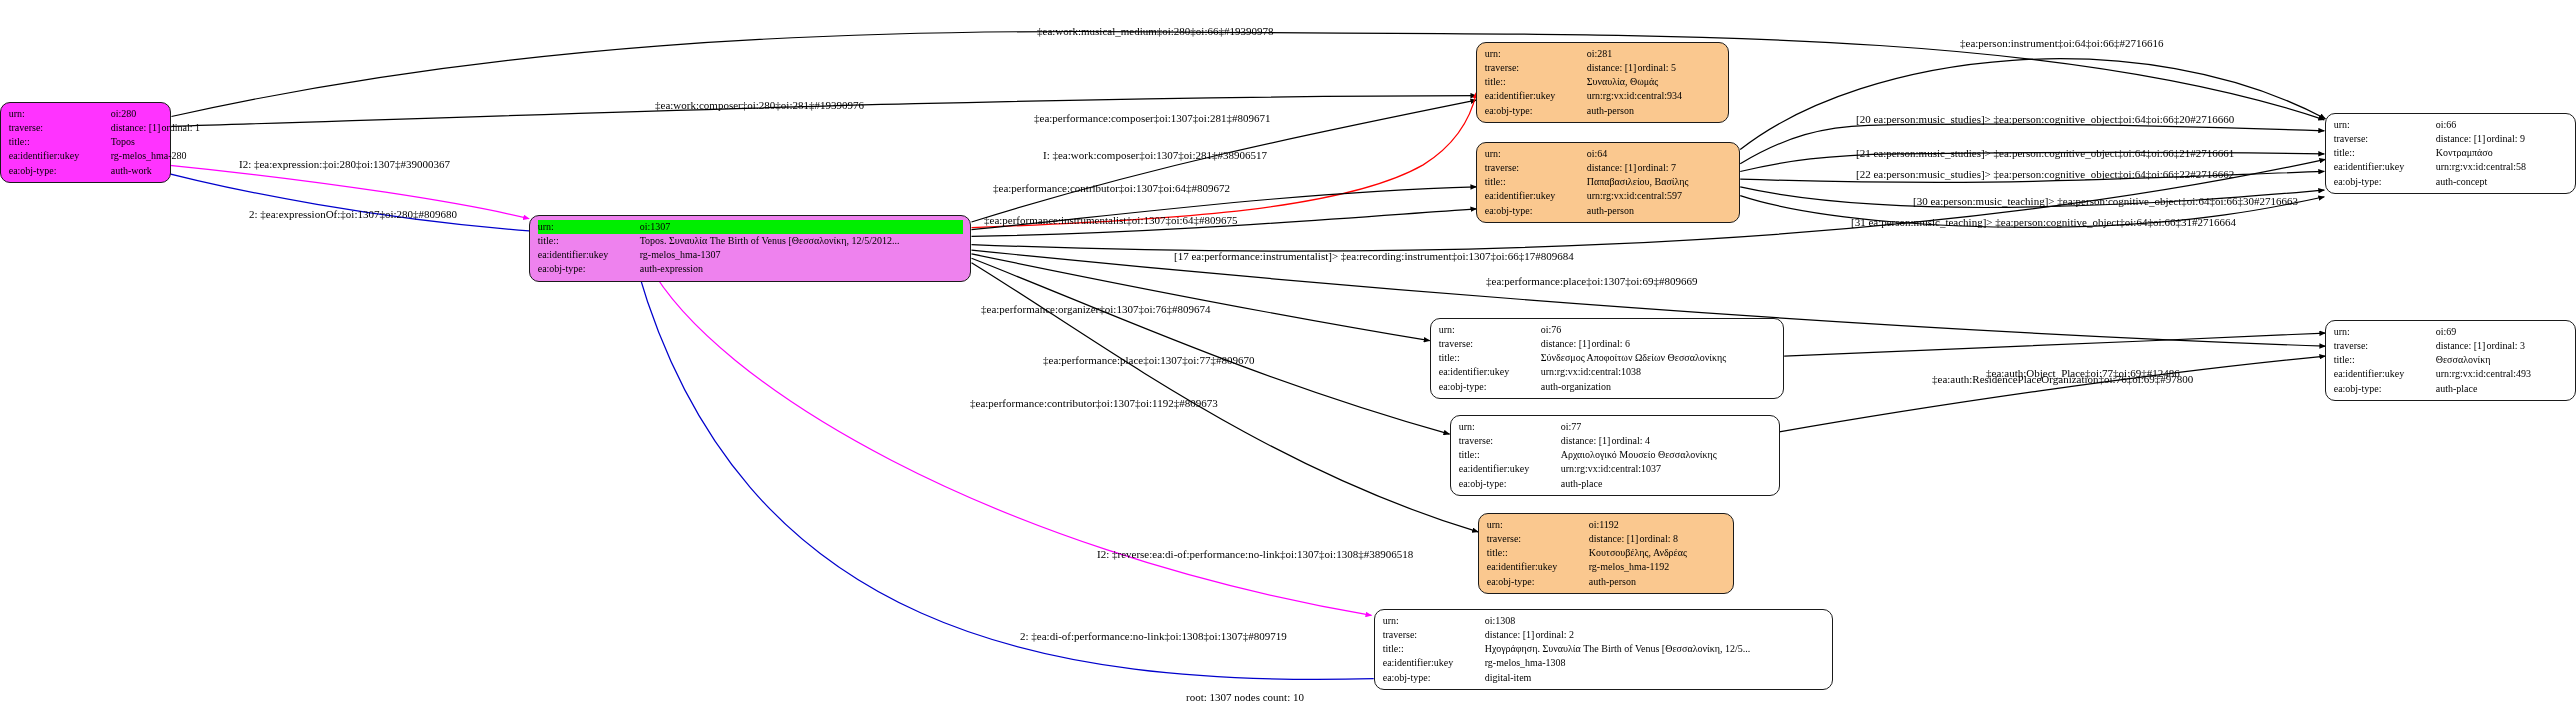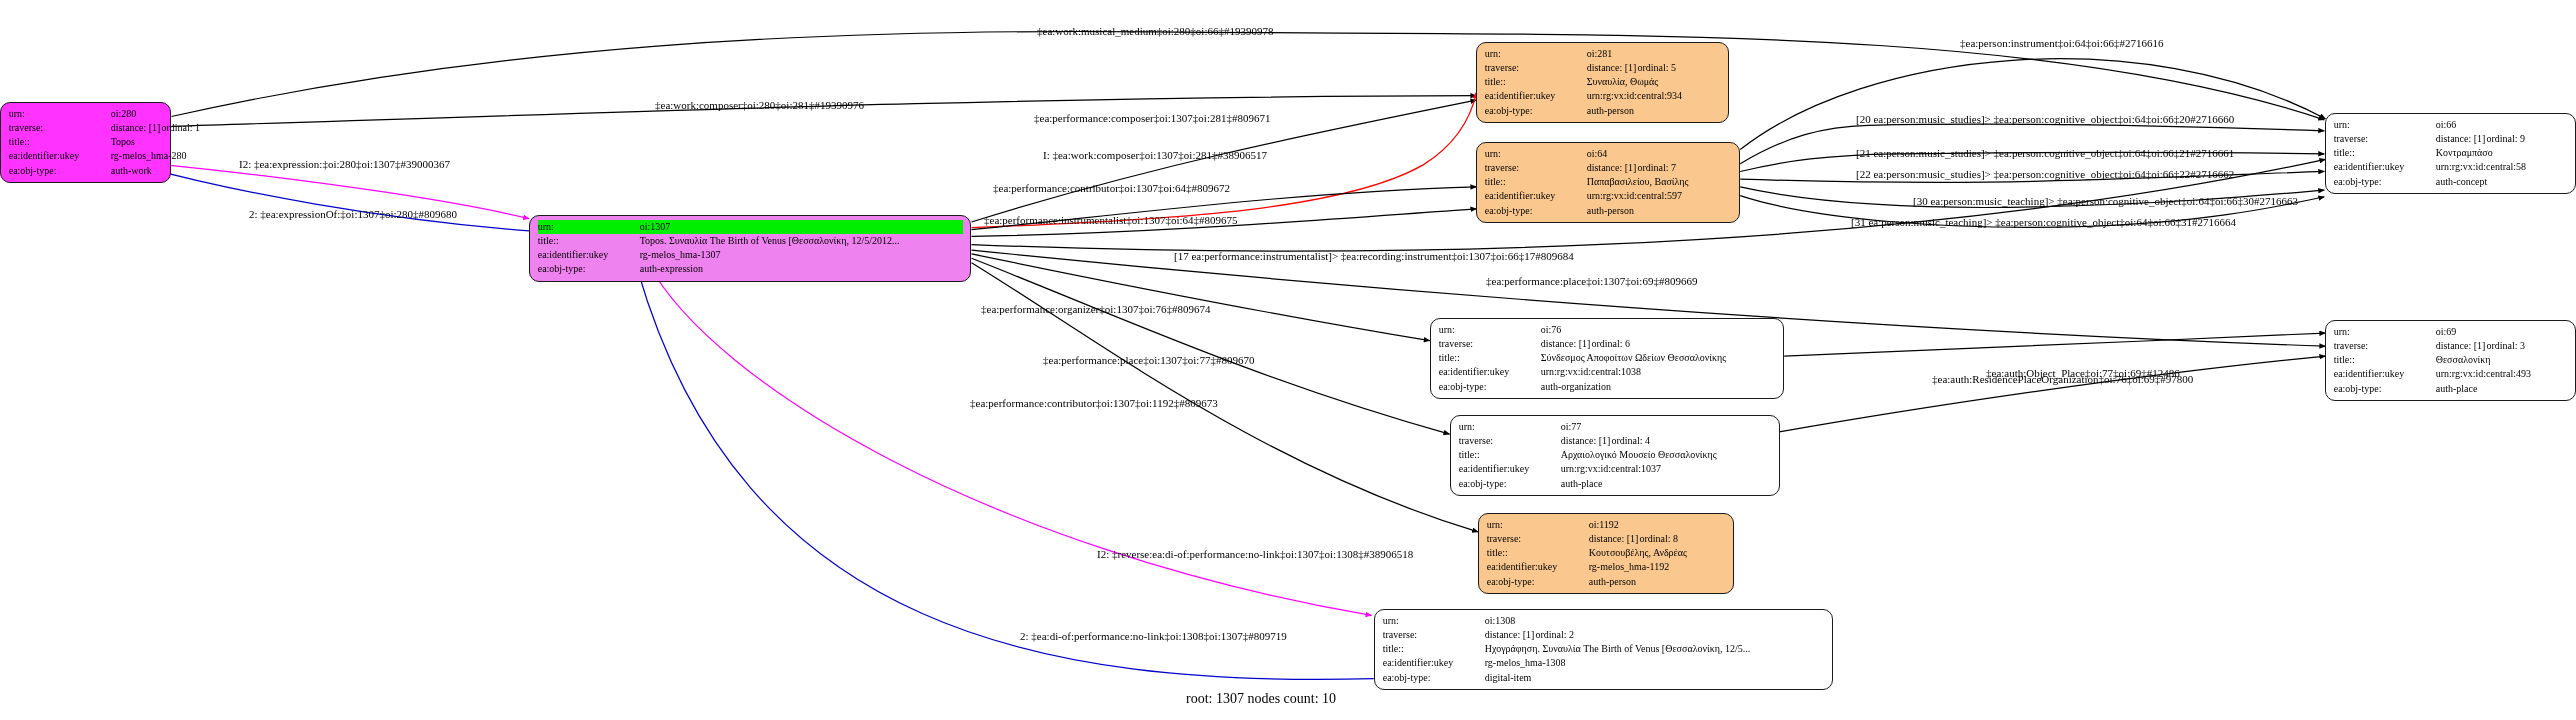--- a/index.html
+++ b/index.html
@@ -59,21 +59,21 @@
 
   .edge-label {
     position: absolute;
     font-size: 11px;
     color: #000000;
     white-space: nowrap;
     font-family: "Liberation Serif", "DejaVu Serif", serif;
   }
   .footer-label {
     position: absolute;
-    font-size: 14px;
+    font-size: 11px;
     color: #000000;
     white-space: nowrap;
   }
 </style>
 </head>
 <body>
 
 <div id="canvas">
 
   <svg id="edges" viewBox="0 0 4688 1312">

